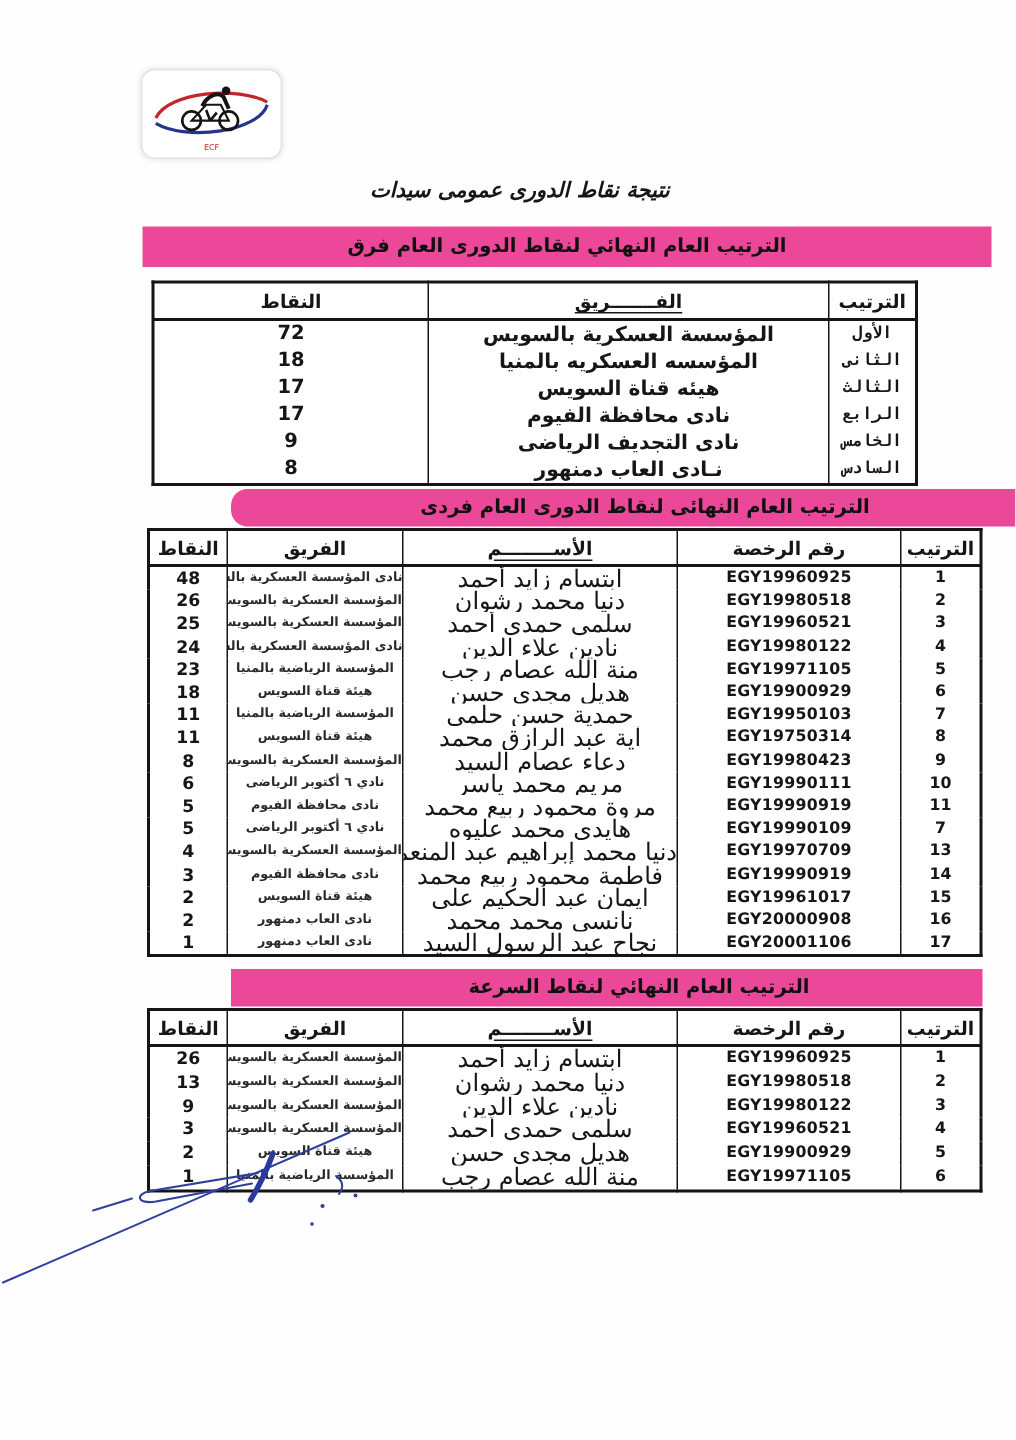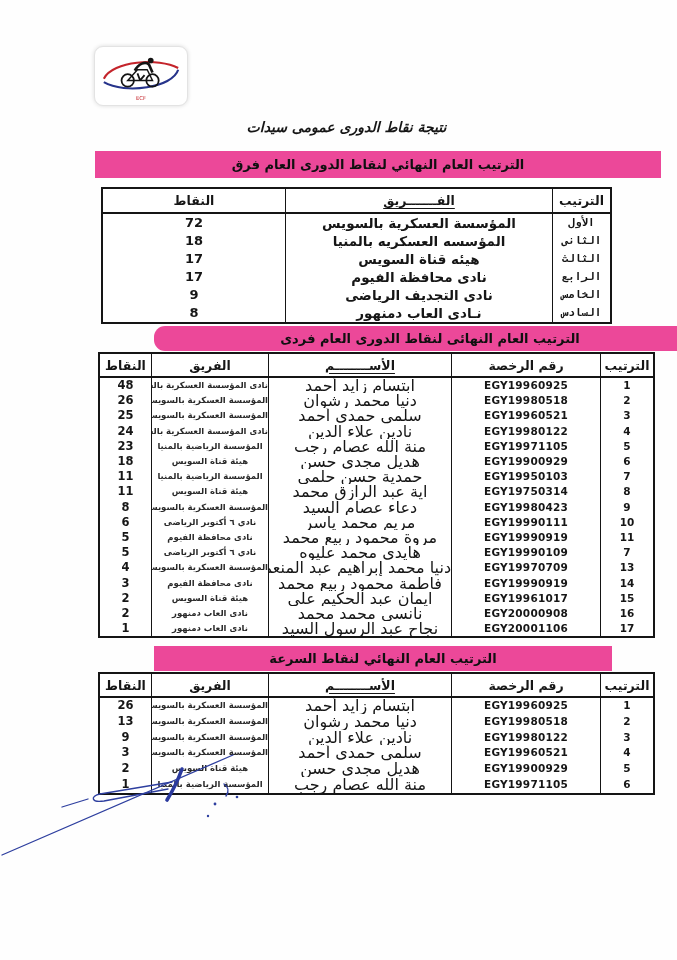--- a/index.html
+++ b/index.html
@@ -27,21 +27,21 @@
   }
   .title1{font-size:15.5px;font-weight:bold;}
   .title2{font-size:14px;font-weight:bold;margin-top:21px;font-style:italic;}
   
   .banner{
     position:absolute;background:#ec4899;text-align:center;direction:rtl;
     font-weight:bold;font-size:13px;color:#101010;
   }
   .banner1{left:95px;top:151px;width:566px;height:27px;line-height:27px;}
   .banner2{left:154px;top:326px;width:552px;height:25px;line-height:25px;border-radius:11px;}
-  .banner3{left:154px;top:646px;width:458px;height:25px;line-height:25px;}
+  .banner3{left:154px;top:646px;width:458px;height:25px;line-height:25px;padding-left:43px;}
   
   table.doc-table{
     position:absolute;border-collapse:collapse;direction:rtl;table-layout:fixed;
     border:2px solid #151515;background:#fff;
   }
   .doc-table th,.doc-table td{
     border-left:1.5px solid #151515;border-right:1.5px solid #151515;
     padding:0;text-align:center;vertical-align:middle;overflow:hidden;white-space:nowrap;
   }
   .doc-table thead tr{border-bottom:2px solid #151515;}

